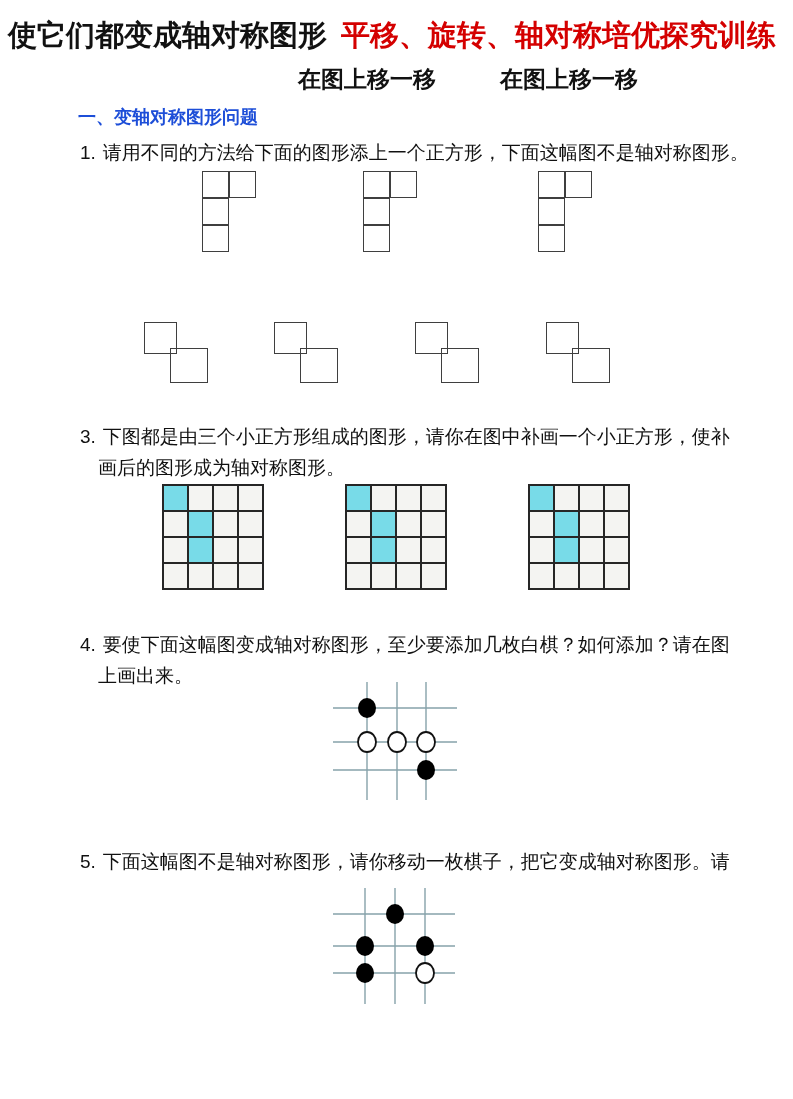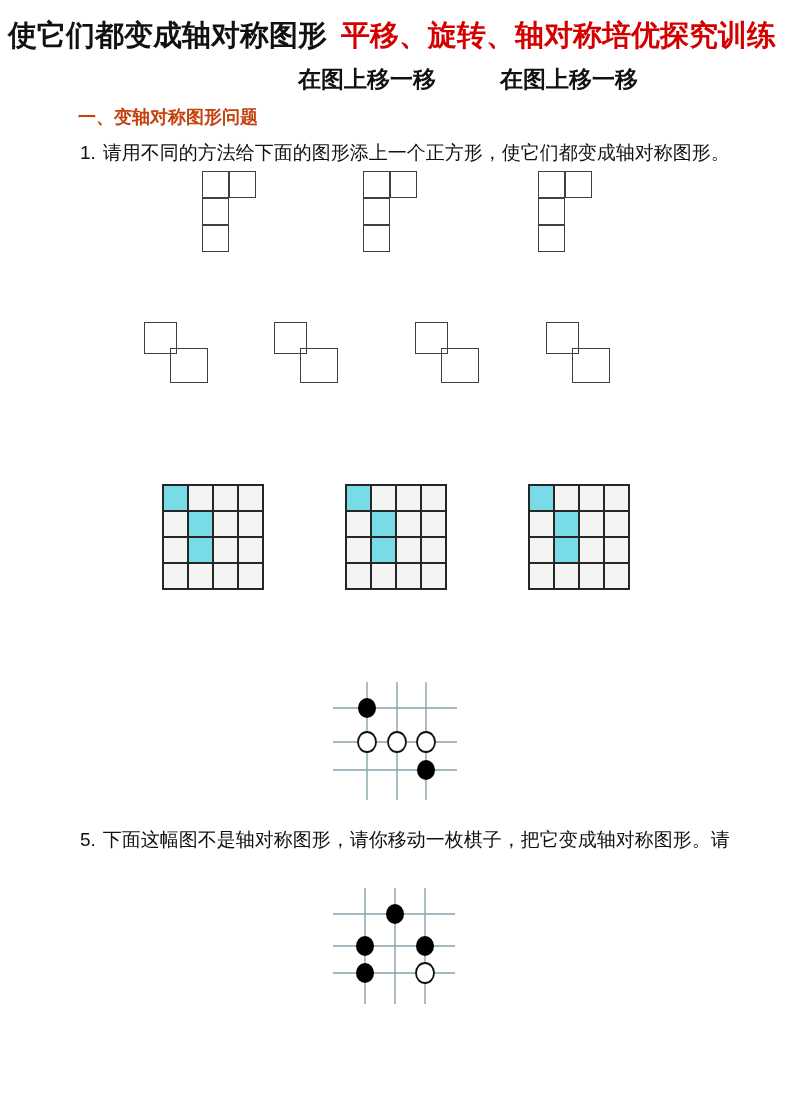--- a/index.html
+++ b/index.html
@@ -34,24 +34,24 @@
 </head>
 <body>
 
 <div class="page">
 
   <h1 class="title" style="margin:0;font-size:29px;"><span>使它们都变成轴对称图形</span><span style="color: rgb(212, 0, 0); margin-left: 14px;">平移、旋转、轴对称培优探究训练</span></h1>
 
   <div class="subtitle-left">在图上移一移</div>
   <div class="subtitle-right">在图上移一移</div>
 
-  <div class="section-heading" style="color: #c2410c;">一、变轴对称图形问题</div>
+  <div class="section-heading" style="color: #1d4ed8;">一、变轴对称图形问题</div>
 
   <div class="question" style="top:137px">
-    <div class="qline"><span class="qnum">1.</span><span>请用不同的方法给下面的图形添上一个正方形，使它们都变成轴对称图形。</span></div>
+    <div class="qline"><span class="qnum">1.</span><span>请用不同的方法给下面的图形添上一个正方形，下面这幅图不是轴对称图形。</span></div>
   </div>
   <div class="figrow" id="fig-q1" style="top:171px;height:84px">
       <div class="shape" style="left: 202px; top: 0px;">
         <div class="cell" style="left: 0px; top: 0px; width: 27px; height: 27px; border-color: rgb(63, 63, 63);"></div>
         <div class="cell" style="left: 27px; top: 0px; width: 27px; height: 27px; border-color: rgb(63, 63, 63);"></div>
         <div class="cell" style="left: 0px; top: 27px; width: 27px; height: 27px; border-color: rgb(63, 63, 63);"></div>
         <div class="cell" style="left: 0px; top: 54px; width: 27px; height: 27px; border-color: rgb(63, 63, 63);"></div>
       </div>
       <div class="shape" style="left: 363px; top: 0px;">
         <div class="cell" style="left: 0px; top: 0px; width: 27px; height: 27px; border-color: rgb(63, 63, 63);"></div>
@@ -79,20 +79,24 @@
       <div class="shape" style="left: 415px; top: 0px;">
         <div class="sq" style="left: 0px; top: 0px; width: 33px; height: 32px; border-color: rgb(63, 63, 63);"></div>
         <div class="sq" style="left: 26px; top: 26px; width: 38px; height: 35px; border-color: rgb(63, 63, 63);"></div>
       </div>
       <div class="shape" style="left: 546px; top: 0px;">
         <div class="sq" style="left: 0px; top: 0px; width: 33px; height: 32px; border-color: rgb(63, 63, 63);"></div>
         <div class="sq" style="left: 26px; top: 26px; width: 38px; height: 35px; border-color: rgb(63, 63, 63);"></div>
       </div>
     </div>
 
+  <div class="question" style="top:421px">
+    <div class="qline"><span class="qnum">3.</span><span>下图都是由三个小正方形组成的图形，请你在图中补画一个小正方形，使补</span></div>
+    <div class="qline-cont">画后的图形成为轴对称图形。</div>
+  </div>
   <div class="figrow" id="fig-q3" style="top:484px;height:110px">
       <div class="grid" style="left: 162px; top: 0px; width: 100px; height: 104px; border-color: rgb(38, 38, 38);">
         <div class="gcell" style="left: 0px; top: 0px; width: 25px; height: 26px; border-color: rgb(38, 38, 38); background: rgb(120, 219, 232);"></div>
         <div class="gcell" style="left: 25px; top: 0px; width: 25px; height: 26px; border-color: rgb(38, 38, 38); background: rgb(244, 244, 242);"></div>
         <div class="gcell" style="left: 50px; top: 0px; width: 25px; height: 26px; border-color: rgb(38, 38, 38); background: rgb(244, 244, 242);"></div>
         <div class="gcell" style="left: 75px; top: 0px; width: 25px; height: 26px; border-color: rgb(38, 38, 38); background: rgb(244, 244, 242);"></div>
         <div class="gcell" style="left: 0px; top: 26px; width: 25px; height: 26px; border-color: rgb(38, 38, 38); background: rgb(244, 244, 242);"></div>
         <div class="gcell" style="left: 25px; top: 26px; width: 25px; height: 26px; border-color: rgb(38, 38, 38); background: rgb(120, 219, 232);"></div>
         <div class="gcell" style="left: 50px; top: 26px; width: 25px; height: 26px; border-color: rgb(38, 38, 38); background: rgb(244, 244, 242);"></div>
         <div class="gcell" style="left: 75px; top: 26px; width: 25px; height: 26px; border-color: rgb(38, 38, 38); background: rgb(244, 244, 242);"></div>
@@ -136,37 +140,41 @@
         <div class="gcell" style="left: 25px; top: 52px; width: 25px; height: 26px; border-color: rgb(38, 38, 38); background: rgb(120, 219, 232);"></div>
         <div class="gcell" style="left: 50px; top: 52px; width: 25px; height: 26px; border-color: rgb(38, 38, 38); background: rgb(244, 244, 242);"></div>
         <div class="gcell" style="left: 75px; top: 52px; width: 25px; height: 26px; border-color: rgb(38, 38, 38); background: rgb(244, 244, 242);"></div>
         <div class="gcell" style="left: 0px; top: 78px; width: 25px; height: 26px; border-color: rgb(38, 38, 38); background: rgb(244, 244, 242);"></div>
         <div class="gcell" style="left: 25px; top: 78px; width: 25px; height: 26px; border-color: rgb(38, 38, 38); background: rgb(244, 244, 242);"></div>
         <div class="gcell" style="left: 50px; top: 78px; width: 25px; height: 26px; border-color: rgb(38, 38, 38); background: rgb(244, 244, 242);"></div>
         <div class="gcell" style="left: 75px; top: 78px; width: 25px; height: 26px; border-color: rgb(38, 38, 38); background: rgb(244, 244, 242);"></div>
       </div>
     </div>
 
+  <div class="question" style="top:629px">
+    <div class="qline"><span class="qnum">4.</span><span>要使下面这幅图变成轴对称图形，至少要添加几枚白棋？如何添加？请在图</span></div>
+    <div class="qline-cont">上画出来。</div>
+  </div>
   <div class="figrow" id="fig-q4" style="top:0;height:0">
       <svg class="board-svg" width="126" height="124" style="left: 333px; top: 680px;">
         <line x1="34" x2="34" y1="2" y2="120" stroke="#86a2aa" stroke-width="1.4"></line>
         <line x1="64" x2="64" y1="2" y2="120" stroke="#86a2aa" stroke-width="1.4"></line>
         <line x1="93" x2="93" y1="2" y2="120" stroke="#86a2aa" stroke-width="1.4"></line>
         <line y1="28" y2="28" x1="0" x2="124" stroke="#86a2aa" stroke-width="1.4"></line>
         <line y1="62" y2="62" x1="0" x2="124" stroke="#86a2aa" stroke-width="1.4"></line>
         <line y1="90" y2="90" x1="0" x2="124" stroke="#86a2aa" stroke-width="1.4"></line>
         <ellipse cx="34" cy="28" rx="9" ry="10" fill="#000000"></ellipse>
         <ellipse cx="34" cy="62" rx="9" ry="10" fill="#ffffff" stroke="#111111" stroke-width="1.8"></ellipse>
         <ellipse cx="64" cy="62" rx="9" ry="10" fill="#ffffff" stroke="#111111" stroke-width="1.8"></ellipse>
         <ellipse cx="93" cy="62" rx="9" ry="10" fill="#ffffff" stroke="#111111" stroke-width="1.8"></ellipse>
         <ellipse cx="93" cy="90" rx="9" ry="10" fill="#000000"></ellipse>
       </svg>
     </div>
 
-  <div class="question" style="top:824px">
+  <div class="question" style="top:846px">
     <div class="qline"><span class="qnum">5.</span><span>下面这幅图不是轴对称图形，请你移动一枚棋子，把它变成轴对称图形。请</span></div>
   </div>
   <div class="figrow" id="fig-q5" style="top:0;height:0">
       <svg class="board-svg" width="126" height="122" style="left: 331px; top: 886px;">
         <line x1="34" x2="34" y1="2" y2="118" stroke="#86a2aa" stroke-width="1.4"></line>
         <line x1="64" x2="64" y1="2" y2="118" stroke="#86a2aa" stroke-width="1.4"></line>
         <line x1="94" x2="94" y1="2" y2="118" stroke="#86a2aa" stroke-width="1.4"></line>
         <line y1="28" y2="28" x1="2" x2="124" stroke="#86a2aa" stroke-width="1.4"></line>
         <line y1="60" y2="60" x1="2" x2="124" stroke="#86a2aa" stroke-width="1.4"></line>
         <line y1="87" y2="87" x1="2" x2="124" stroke="#86a2aa" stroke-width="1.4"></line>

